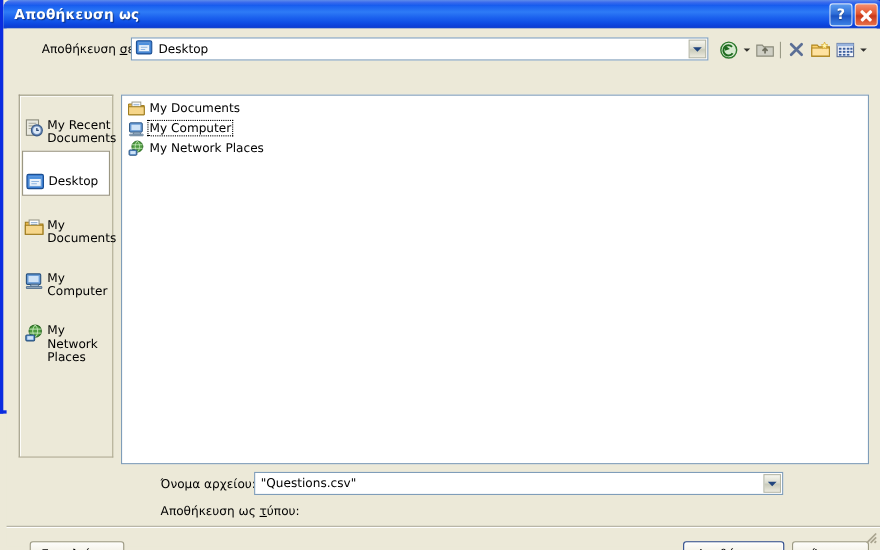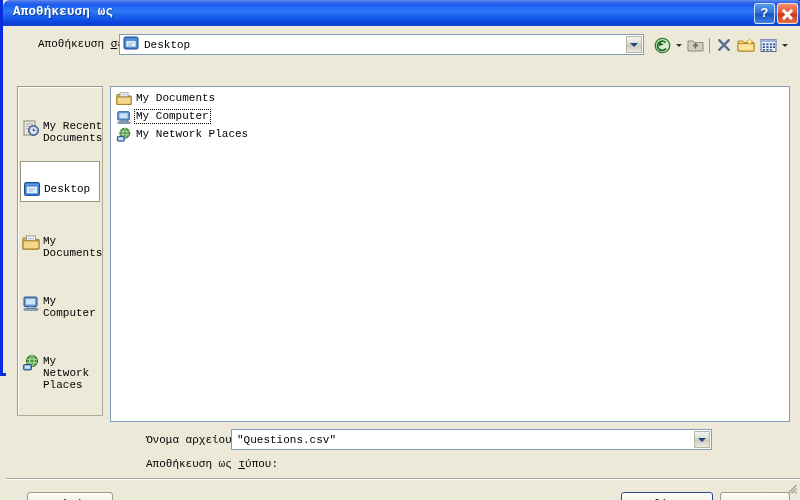--- a/index.html
+++ b/index.html
@@ -15,21 +15,20 @@
   
   .window {
     position: absolute;
     left: 0; top: 0;
     width: 800px; height: 376px;
     box-sizing: border-box;
     background: #ece9d8;
     border: 3px solid #0a2ce0;
     border-top: none;
     border-radius: 0 0 0 0;
-    font-family: Liberation Mono, monospace;
   }
   .titlebar {
     position: absolute;
     left: 0; top: 0;
     width: 800px; height: 26px;
     box-sizing: border-box;
     background: linear-gradient(to bottom,
         #0a4fe0 0%, #0a46e8 8%, #1b62f0 22%, #2e7bf6 42%,
         #1d63ef 60%, #0f4fe6 78%, #0b3fd8 92%, #1647c8 100%);
     border-radius: 7px 7px 0 0;
@@ -163,21 +162,21 @@
     width: 86px; height: 330px;
     box-sizing: border-box;
     background: #ece9d8;
     border: 1px solid #b0ab93;
     border-top-color: #9d9a85;
     border-left-color: #9d9a85;
     box-shadow: inset 1px 1px 0 #ffffff;
   }
   .place {
     position: relative;
-    margin: 14px 2px 0 2px;
+    margin: 2px 2px 0 2px;
     padding: 18px 2px 3px 2px;
     display: flex;
     align-items: flex-start;
     gap: 3px;
     min-height: 22px;
     box-sizing: border-box;
   }
   .place.selected {
     background: #ffffff;
     border: 1px solid #9b9783;

